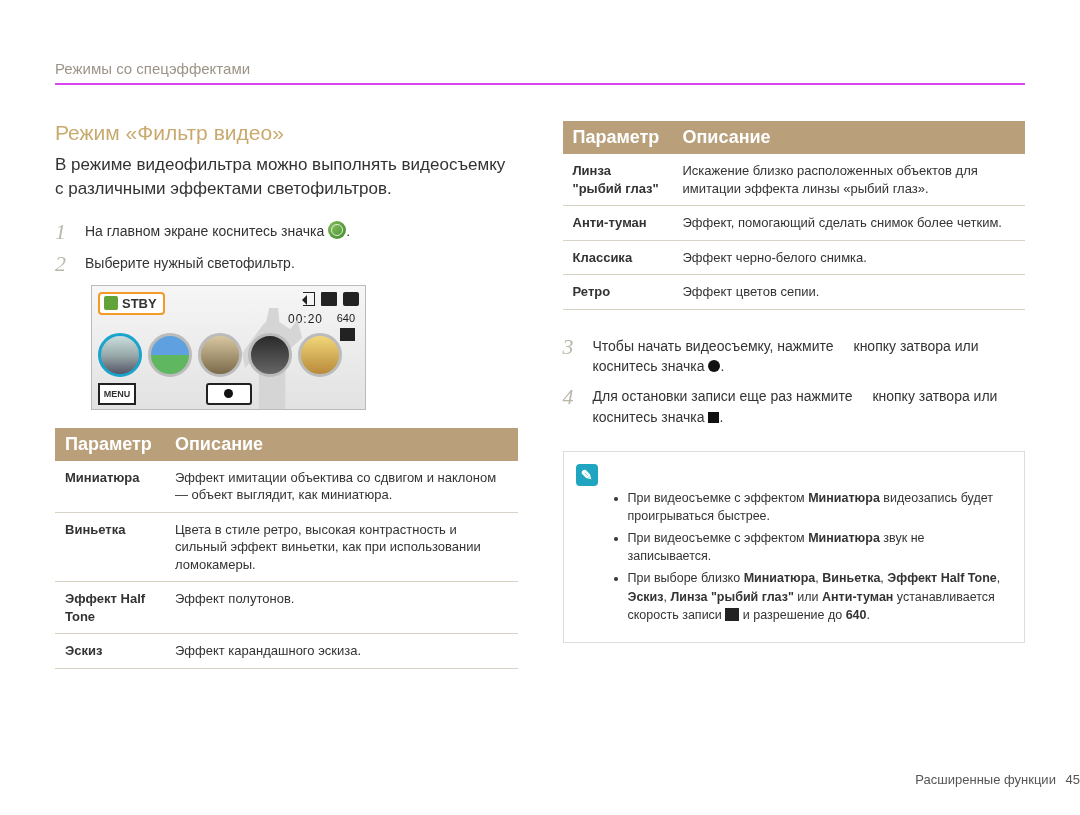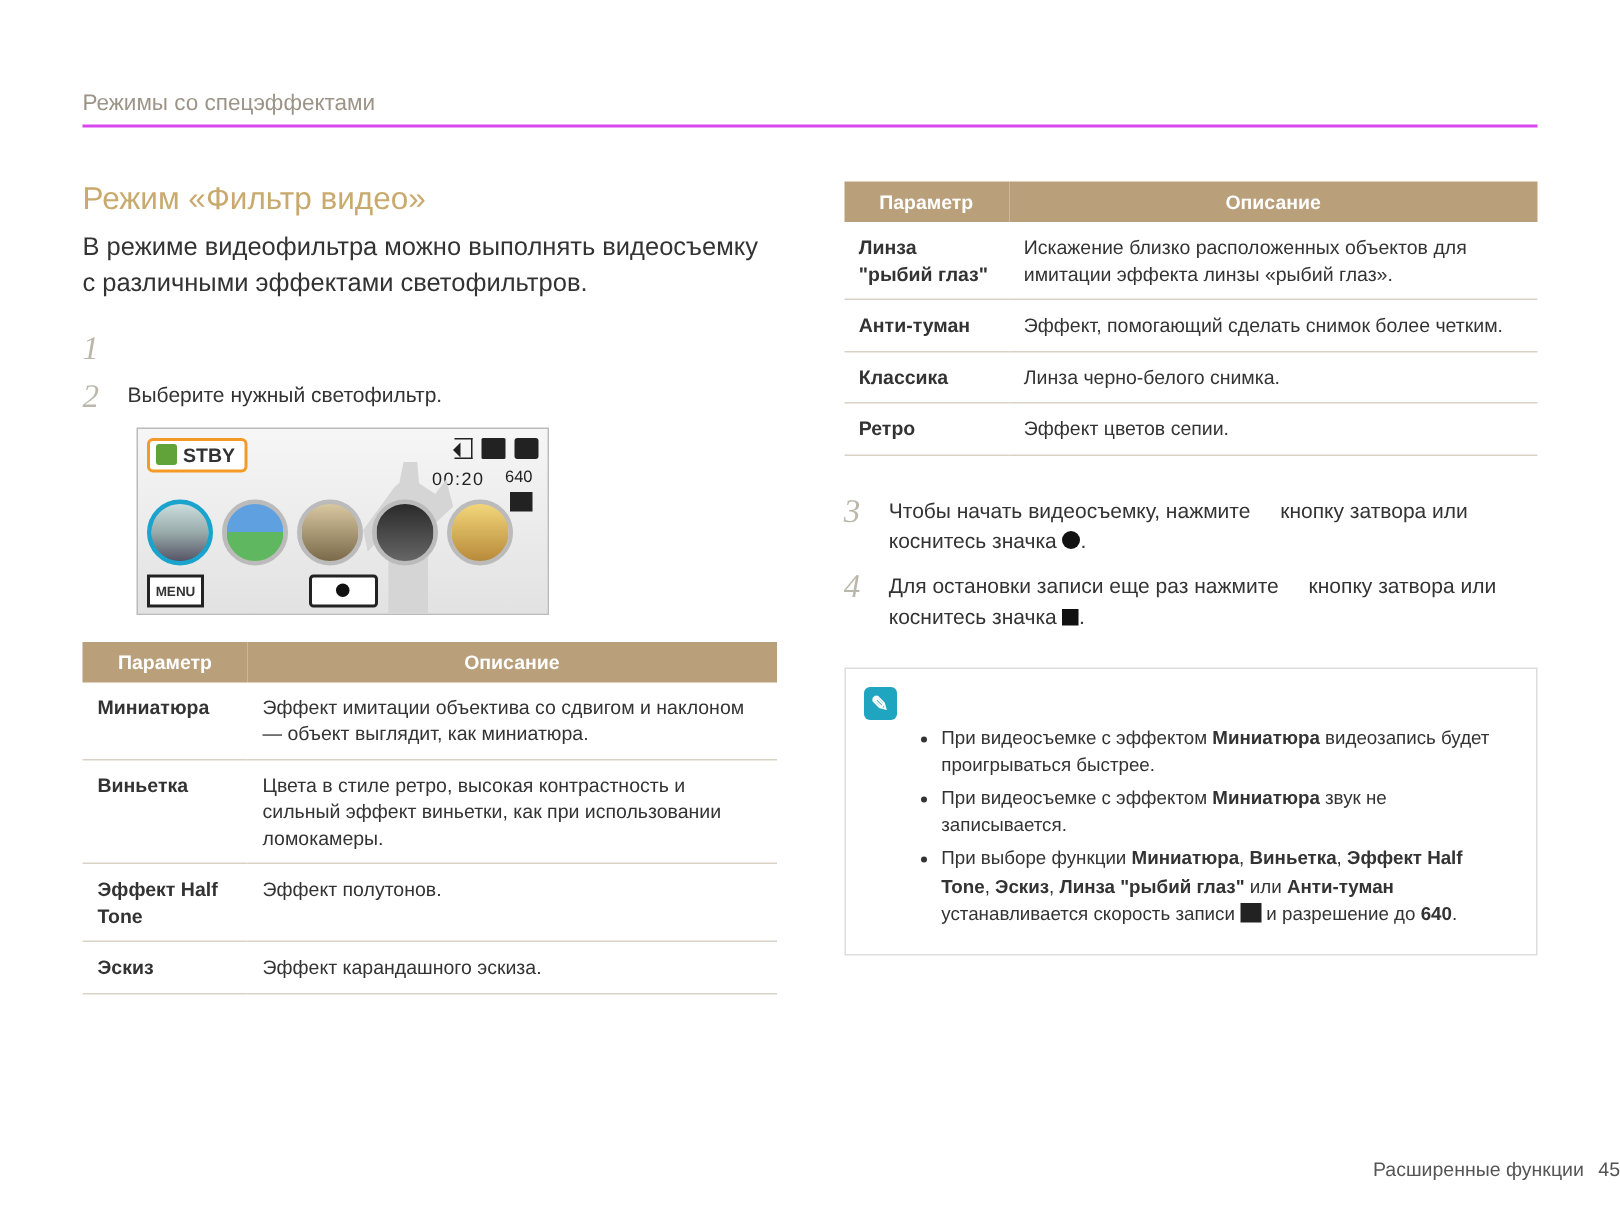--- a/index.html
+++ b/index.html
@@ -111,21 +111,21 @@
     width:46px;height:22px;border:2px solid #222;background:#fff;border-radius:3px;
     display:flex;align-items:center;justify-content:center;}
   .rec-btn::after{content:"";width:9px;height:9px;border-radius:50%;background:#111;}
 
   
   table.param {
     width: 100%; border-collapse: collapse; font-size: 13px;
   }
   table.param thead th {
     background: #b9a07b; color: #fff; font-weight: bold;
-    text-align: center; padding: 6px 10px; font-size: 13px;
+    text-align: left; padding: 6px 10px; font-size: 18px;
   }
   table.param thead th:first-child { width: 110px; }
   table.param tbody td {
     padding: 8px 10px; border-bottom: 1px solid #d9d3c6;
     vertical-align: top; line-height: 1.35;
   }
   table.param tbody td:first-child { font-weight: bold; }
 
   
   .note {
@@ -158,20 +158,24 @@
 <div class="breadcrumb">Режимы со спецэффектами</div>
 
 <div class="columns">
 
   <div class="col">
     <h2 class="title">Режим «Фильтр видео»</h2>
     <p class="intro">В режиме видеофильтра можно выполнять видеосъемку с различными эффектами светофильтров.</p>
 
     <div class="step">
       <div class="step-num">1</div>
+      <div class="step-text">
+        <span>На главном экране коснитесь значка </span>
+        <span class="mini-icon"></span><span>.</span>
+      </div>
     </div>
 
     <div class="step">
       <div class="step-num">2</div>
       <div class="step-text">Выберите нужный светофильтр.</div>
     </div>
 
     <div class="screen">
       <div class="stby-badge">
         <span class="green-dot"></span>
@@ -237,21 +241,21 @@
         <tr>
             <td>Линза "рыбий глаз"</td>
             <td>Искажение близко расположенных объектов для имитации эффекта линзы «рыбий глаз».</td>
           </tr>
         <tr>
             <td>Анти-туман</td>
             <td>Эффект, помогающий сделать снимок более четким.</td>
           </tr>
         <tr>
             <td>Классика</td>
-            <td>Линза черно-белого снимка.</td>
+            <td>Эффект черно-белого снимка.</td>
           </tr>
         <tr>
             <td>Ретро</td>
             <td>Эффект цветов сепии.</td>
           </tr>
       </tbody>
     </table>
 
     <div class="step" style="margin-top:26px">
       <div class="step-num">3</div>
@@ -270,21 +274,21 @@
     <div class="note">
       <div class="note-icon">✎</div>
       <ul>
         <li>
           <span>При видеосъемке с эффектом </span><b>Миниатюра</b><span> видеозапись будет проигрываться быстрее.</span>
         </li>
         <li>
           <span>При видеосъемке с эффектом </span><b>Миниатюра</b><span> звук не записывается.</span>
         </li>
         <li>
-          <span>При выборе функции </span><b>Миниатюра</b><span>, </span><b>Виньетка</b><span>, </span><b>Эффект Half Tone</b><span>, </span><b>Эскиз</b><span>, </span><b>Линза "рыбий глаз"</b><span> или </span><b>Анти-туман</b><span> устанавливается скорость записи </span><span class="rate-ico"></span><span> и разрешение до </span><b>640</b><span>.</span>
+          <span>При выборе близко </span><b>Миниатюра</b><span>, </span><b>Виньетка</b><span>, </span><b>Эффект Half Tone</b><span>, </span><b>Эскиз</b><span>, </span><b>Линза "рыбий глаз"</b><span> или </span><b>Анти-туман</b><span> устанавливается скорость записи </span><span class="rate-ico"></span><span> и разрешение до </span><b>640</b><span>.</span>
         </li>
       </ul>
     </div>
   </div>
 </div>
 
 <div class="footer">
   <span>Расширенные функции</span>
   <span class="pn">45</span>
 </div>

